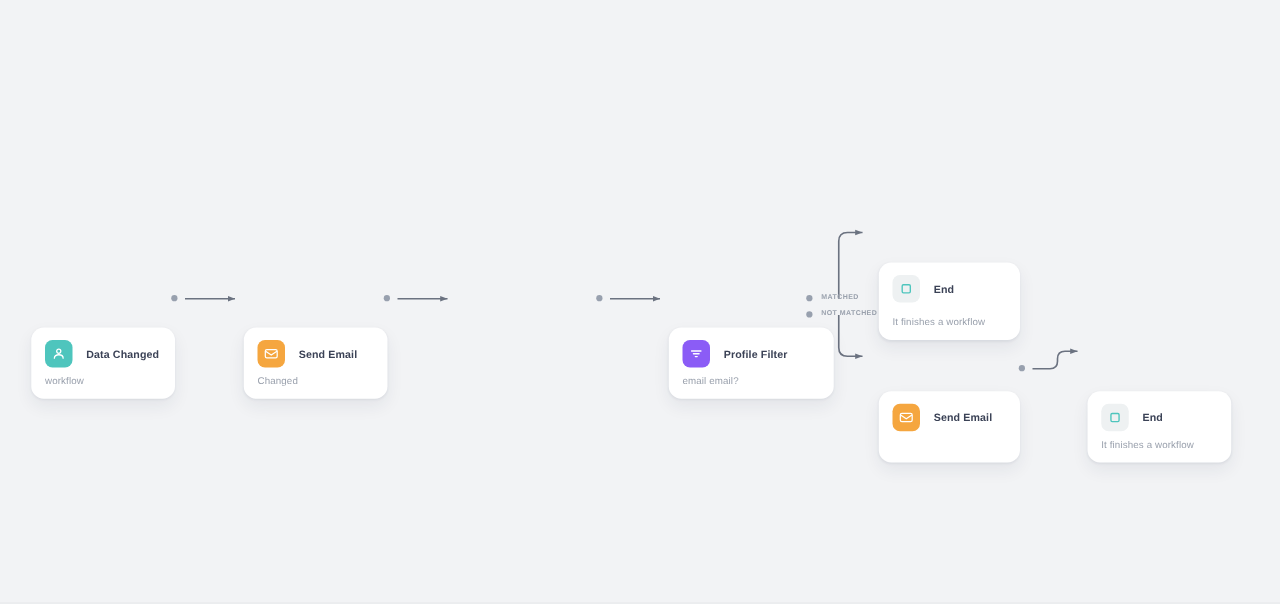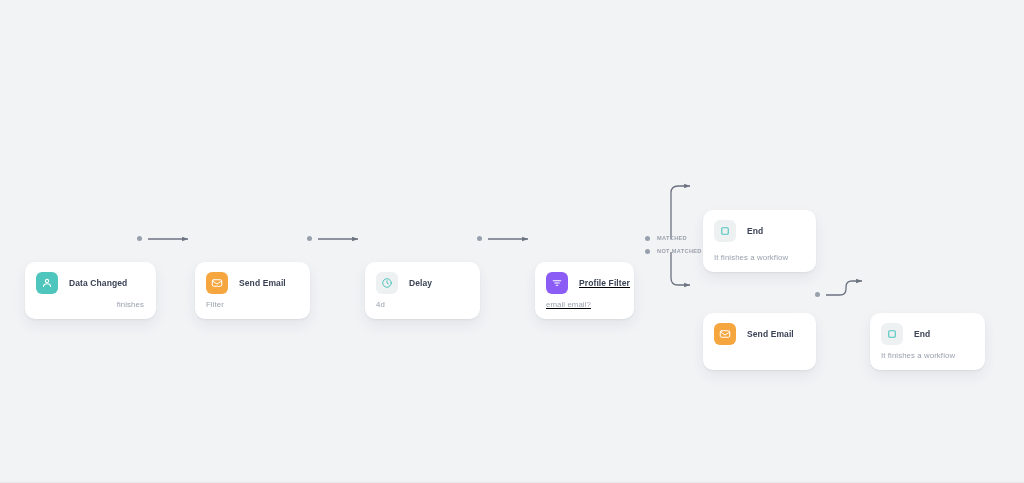--- a/index.html
+++ b/index.html
@@ -115,60 +115,48 @@
   <div class="port" style="left:137px; top:236px;"></div>
   <div class="port" style="left:307px; top:236px;"></div>
   <div class="port" style="left:477px; top:236px;"></div>
   <div class="port" style="left:645px; top:236px;"></div>
   <div class="port" style="left:645px; top:249px;"></div>
   <div class="port" style="left:815px; top:292px;"></div>
 
   <div class="port-label" style="left:657px; top:235px;">MATCHED</div>
   <div class="port-label" style="left:657px; top:248px;">NOT MATCHED</div>
 
-  <div class="node" style="left:25px; top:222px; width:131px; height:57px;text-align:right;">
+  <div class="node" style="left:25px; top:222px; width:115px; height:57px;">
     <div class="node-head">
       <span class="node-icon ic-teal">
         <svg width="12" height="12" viewBox="0 0 24 24" fill="none" stroke="#ffffff" stroke-width="2.1" stroke-linecap="round" stroke-linejoin="round">
           <circle cx="12" cy="8" r="3.3"></circle>
           <path d="M5 19c0-3.4 3.1-5.4 7-5.4s7 2 7 5.4"></path>
         </svg>
       </span>
       <span class="node-title">Data Changed</span>
     </div>
-    <div class="node-sub">finishes</div>
+    <div class="node-sub">workflow</div>
   </div>
 
   <div class="node" style="left:195px; top:222px; width:115px; height:57px;">
     <div class="node-head">
       <span class="node-icon ic-orange">
         <svg width="12" height="12" viewBox="0 0 24 24" fill="none" stroke="#ffffff" stroke-width="2" stroke-linecap="round" stroke-linejoin="round">
           <rect x="2.5" y="5.5" width="19" height="13" rx="2.5"></rect>
           <path d="M3.5 8.5 L12 14 L20.5 8.5"></path>
         </svg>
       </span>
       <span class="node-title">Send Email</span>
     </div>
-    <div class="node-sub">Filter</div>
-  </div>
-
-  <div class="node" style="left:365px; top:222px; width:115px; height:57px;">
-    <div class="node-head">
-      <span class="node-icon ic-pale">
-        <svg width="12" height="12" viewBox="0 0 24 24" fill="none" stroke="#4ec5bd" stroke-width="2" stroke-linecap="round" stroke-linejoin="round">
-          <circle cx="12" cy="12" r="8.5"></circle>
-          <path d="M12 7.5 L12 12 L15 14"></path>
-        </svg>
-      </span>
-      <span class="node-title">Delay</span>
-    </div>
-    <div class="node-sub">4d</div>
-  </div>
-
-  <div class="node" style="left:535px; top:222px; width:99px; height:57px;text-decoration:underline;">
+    <div class="node-sub">Changed</div>
+  </div>
+
+
+  <div class="node" style="left:535px; top:222px; width:132px; height:57px;">
     <div class="node-head">
       <span class="node-icon ic-purple">
         <svg width="12" height="12" viewBox="0 0 24 24" fill="none" stroke="#ffffff" stroke-width="2.2" stroke-linecap="round">
           <path d="M4.5 7.5 H19.5"></path>
           <path d="M7.5 12 H16.5"></path>
           <path d="M10.5 16.5 H13.5"></path>
         </svg>
       </span>
       <span class="node-title">Profile Filter</span>
     </div>

